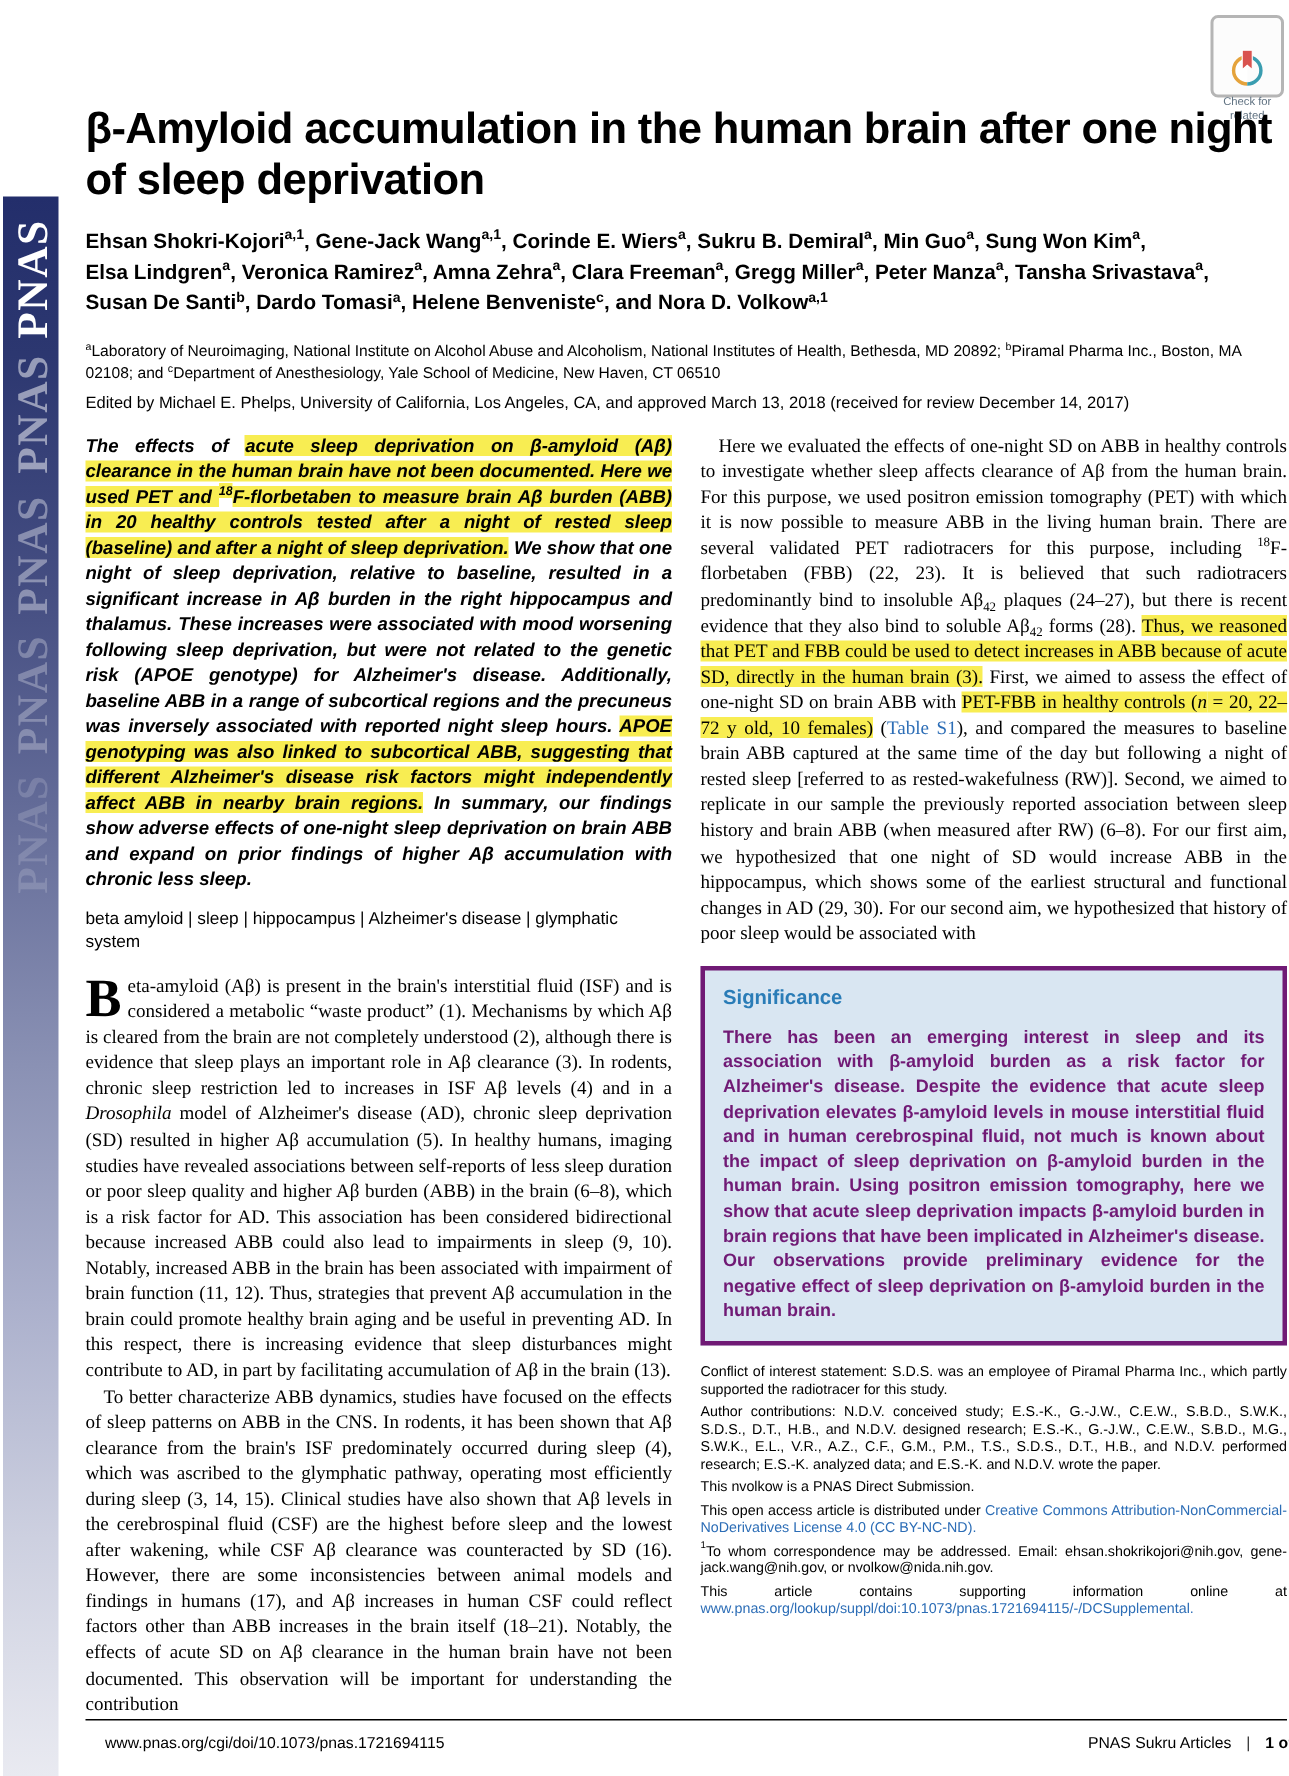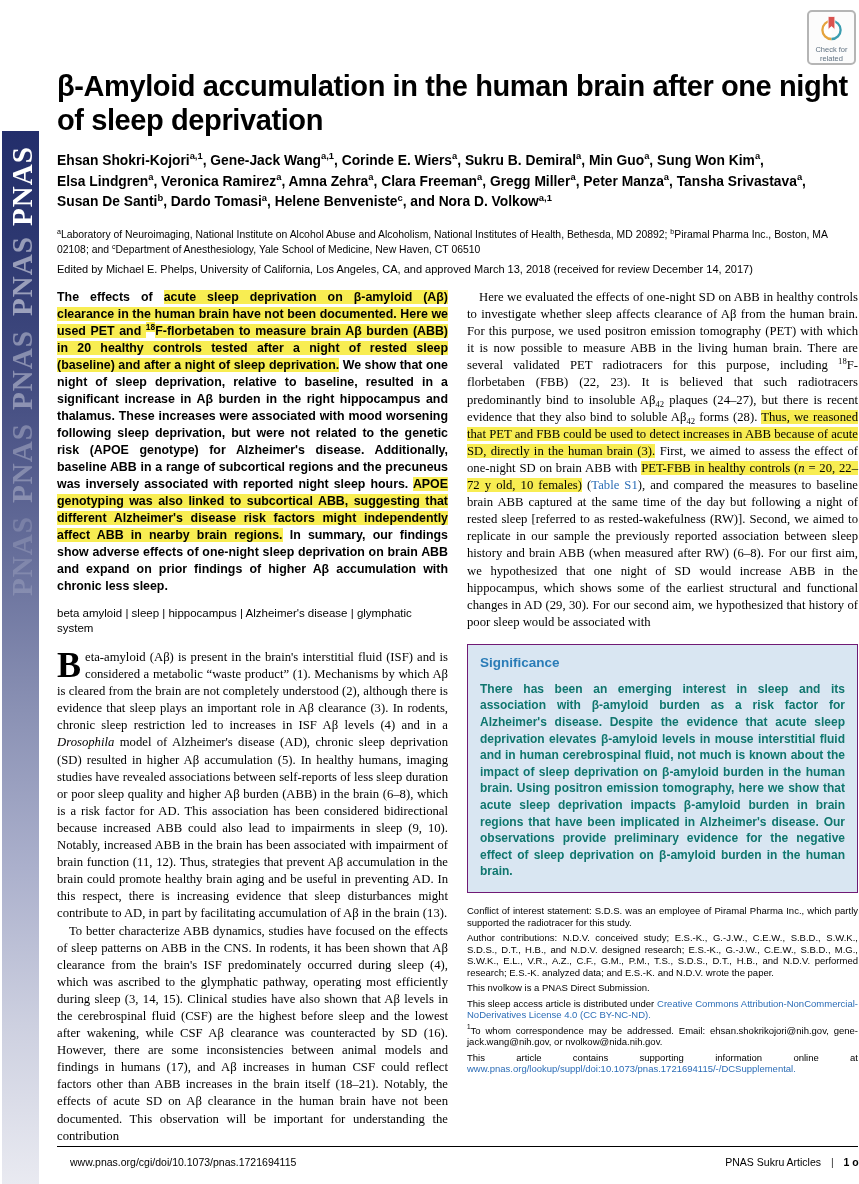--- a/index.html
+++ b/index.html
@@ -9,54 +9,54 @@
   
   .spine{position:absolute;left:2px;top:131px;width:37px;height:1053px;
     background:linear-gradient(180deg,#232e6b 0%,#2c3770 10%,#454e82 25%,#666e9a 40%,
       #8a91b4 55%,#abb0cc 70%,#cdd0e0 85%,#e9eaf1 100%);}
   .spine .brand{position:absolute;left:-27px;width:92px;height:30px;text-align:center;
     transform:rotate(-90deg);font-family:"Liberation Serif",serif;font-weight:bold;
     font-size:29px;letter-spacing:1px;color:#fff;}
 
   
   .badge{position:absolute;left:807px;top:10px;width:49px;height:55px;background:#fcfcfc;
-    border:2px solid #b5b5b5;border-radius:5px;text-align:center;box-sizing:border-box;padding-top:3px;}
+    border:2px solid #b5b5b5;border-radius:5px;text-align:center;box-sizing:border-box;padding-top:20px;}
   .badge .txt{font-size:7.5px;line-height:1.15;color:#5f7181;margin-top:1px;}
 
   
   .title{position:absolute;left:57px;top:70px;width:800px;font-size:29px;font-weight:bold;
     letter-spacing:-0.4px;line-height:1.17;}
   .authors{position:absolute;left:57px;top:151px;width:800px;font-size:13.8px;font-weight:bold;line-height:1.5;}
   .affil{position:absolute;left:57px;top:227px;width:800px;font-size:10.4px;line-height:1.45;}
   .edited{position:absolute;left:57px;top:262px;width:800px;font-size:11px;line-height:1.3;}
 
   
   .col-left{position:absolute;left:57px;top:289px;width:391px;}
   .col-right{position:absolute;left:467px;top:289px;width:391px;}
 
-  .abstract{font-size:12.4px;font-weight:bold;line-height:17px;text-align:justify;}
+  .abstract{font-size:12.4px;font-weight:bold;line-height:17px;text-align:justify;font-style:italic;}
   .keywords{margin-top:11px;font-size:11.5px;line-height:15px;}
   .body-text{font-family:"Liberation Serif",serif;font-size:12.7px;line-height:17.1px;text-align:justify;}
   .p-first{margin-top:13px;}
   .indent{text-indent:12px;margin:0;}
   .noindent{margin:0;}
   .dropcap{float:left;font-size:36px;line-height:29px;font-weight:bold;padding:2px 4px 0 0;
     font-family:"Liberation Serif",serif;}
 
   .hl{background:#f8ed52;}
   .sup{font-size:68%;vertical-align:super;line-height:0;margin-top:12px;}
   .sub{font-size:68%;vertical-align:sub;line-height:0;margin-top:15px;}
   .it{font-style:italic;}
   .link{color:#2c6db6;cursor:pointer;}
 
   
-  .sigbox{margin-top:13px;background:#d9e6f2;border:1px solid #701a75;box-sizing:border-box;
+  .sigbox{margin-top:13px;background:#d9e6f2;border:3px solid #701a75;box-sizing:border-box;
     padding:10px 12px 12px 12px;}
   .sig-title{color:#2a7cb7;font-weight:bold;font-size:13.5px;margin-bottom:11px;}
-  .sig-text{color:#0f766e;font-weight:bold;font-size:12px;line-height:16.6px;text-align:justify;}
+  .sig-text{color:#701a75;font-weight:bold;font-size:12px;line-height:16.6px;text-align:justify;}
 
   
   .footnotes{margin-top:12px;font-size:9.5px;line-height:11.5px;text-align:justify;}
   .footnotes p{margin:0 0 4px 0;}
 
   
   .footer-rule{position:absolute;left:57px;top:1146px;width:801px;border-top:1.5px solid #000;}
   .footer{position:absolute;left:70px;top:1156px;width:801px;font-size:10.5px;}
   .footer .right{float:right;}
   .footer .sep{display:inline-block;margin:0 7px;color:#333;}
@@ -105,21 +105,21 @@
 
     <div class="sigbox">
       <div class="sig-title">Significance</div>
       <div class="sig-text">There has been an emerging interest in sleep and its association with β-amyloid burden as a risk factor for Alzheimer's disease. Despite the evidence that acute sleep deprivation elevates β-amyloid levels in mouse interstitial fluid and in human cerebrospinal fluid, not much is known about the impact of sleep deprivation on β-amyloid burden in the human brain. Using positron emission tomography, here we show that acute sleep deprivation impacts β-amyloid burden in brain regions that have been implicated in Alzheimer's disease. Our observations provide preliminary evidence for the negative effect of sleep deprivation on β-amyloid burden in the human brain.</div>
     </div>
 
     <div class="footnotes">
       <p><span>Conflict of interest statement: S.D.S. was an employee of Piramal Pharma Inc., which partly supported the radiotracer for this study.</span></p>
       <p><span>Author contributions: N.D.V. conceived study; E.S.-K., G.-J.W., C.E.W., S.B.D., S.W.K., S.D.S., D.T., H.B., and N.D.V. designed research; E.S.-K., G.-J.W., C.E.W., S.B.D., M.G., S.W.K., E.L., V.R., A.Z., C.F., G.M., P.M., T.S., S.D.S., D.T., H.B., and N.D.V. performed research; E.S.-K. analyzed data; and E.S.-K. and N.D.V. wrote the paper.</span></p>
       <p><span>This nvolkow is a PNAS Direct Submission.</span></p>
-      <p><span>This sleep access article is distributed under </span><span class="link">Creative Commons Attribution-NonCommercial-NoDerivatives License 4.0 (CC BY-NC-ND).</span></p>
+      <p><span>This open access article is distributed under </span><span class="link">Creative Commons Attribution-NonCommercial-NoDerivatives License 4.0 (CC BY-NC-ND).</span></p>
       <p><span class="sup">1</span><span>To whom correspondence may be addressed. Email: ehsan.shokrikojori@nih.gov, gene-jack.wang@nih.gov, or nvolkow@nida.nih.gov.</span></p>
       <p><span>This article contains supporting information online at </span><span class="link">www.pnas.org/lookup/suppl/doi:10.1073/pnas.1721694115/-/DCSupplemental.</span></p>
     </div>
   </div>
 
   <div class="footer-rule"></div>
   <div class="footer">
     <span>www.pnas.org/cgi/doi/10.1073/pnas.1721694115</span>
     <span class="right">
       <span>PNAS Sukru Articles</span>

